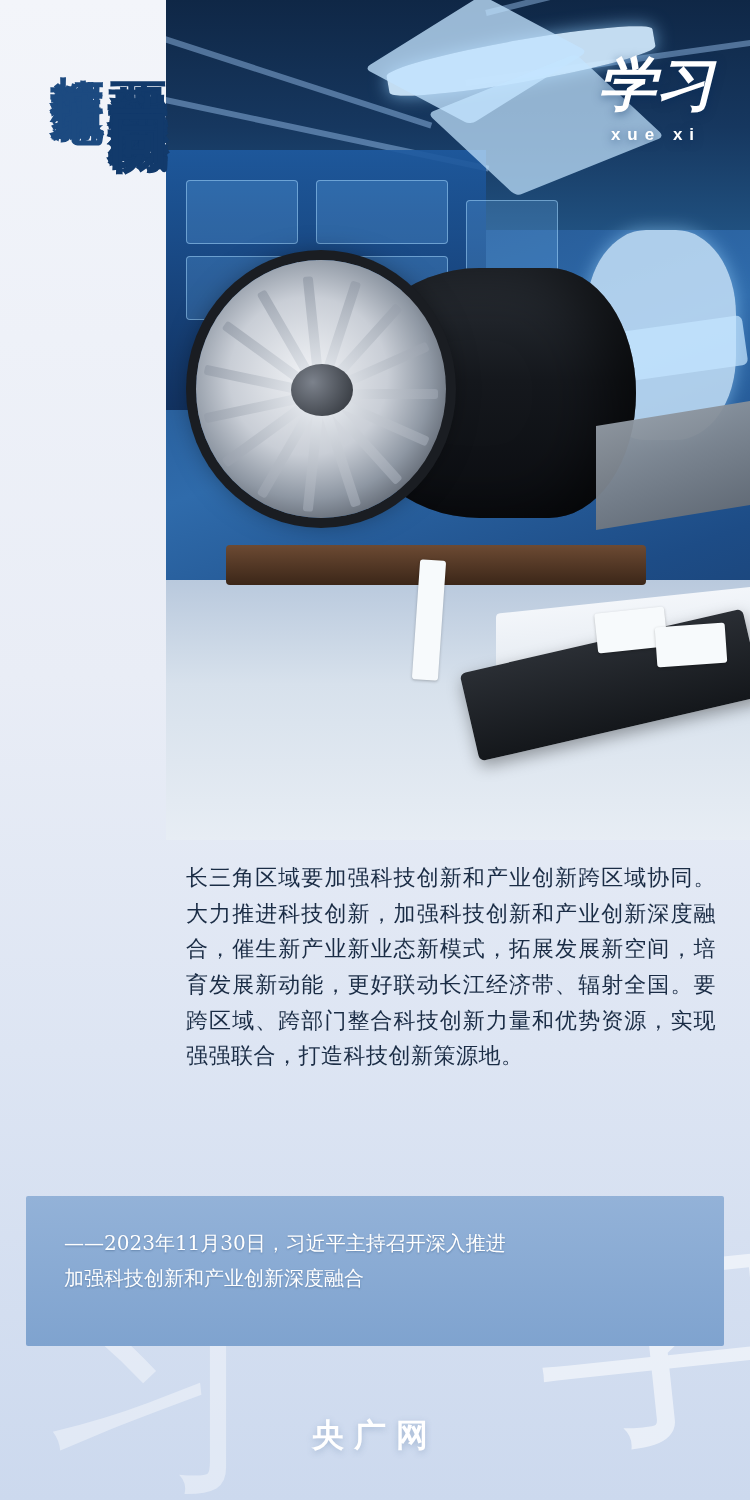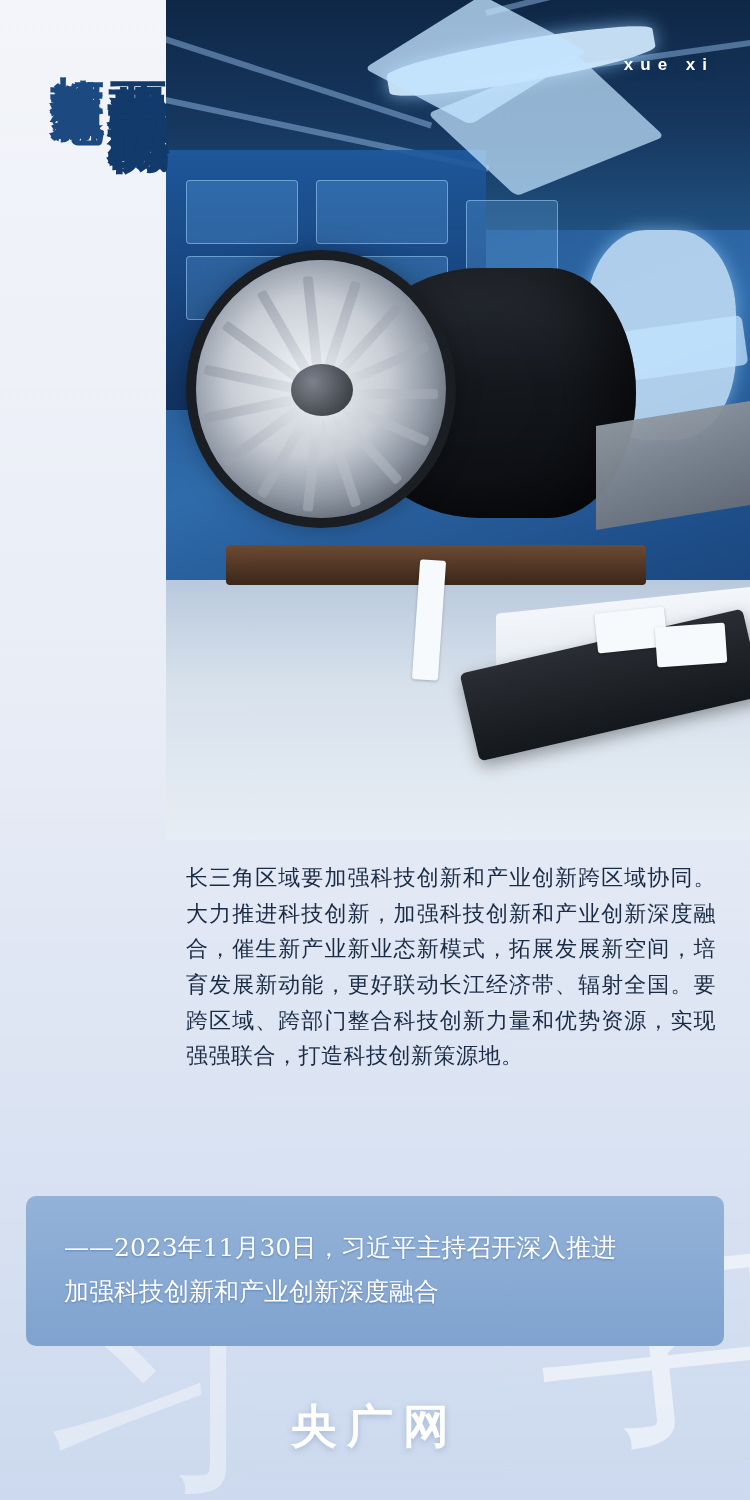--- a/index.html
+++ b/index.html
@@ -134,21 +134,21 @@
   .logo-main{
     font-family:"DejaVu Serif","Liberation Serif",serif;
     font-size:46px;font-weight:bold;letter-spacing:4px;line-height:1;
     display:flex;align-items:flex-end;gap:6px;
   }
   .logo-main .cursive{
     font-style:italic;font-size:58px;letter-spacing:0;
     font-family:"DejaVu Serif","Liberation Serif",serif;
   }
   .logo-pinyin{
-    margin-top:0;font-size:17px;letter-spacing:7px;font-weight:bold;
+    margin-top:12px;font-size:17px;letter-spacing:7px;font-weight:bold;
   }
 
   
   .headline{
     position:absolute;left:0;top:34px;
     width:170px;height:1110px;
     display:flex;flex-direction:row-reverse;
     justify-content:flex-start;
     gap:2px;
     padding-left:10px;
@@ -172,38 +172,38 @@
     font-family:"DejaVu Serif","Liberation Serif",serif;
     font-size:22px;line-height:1.62;color:#1a2c45;
     text-align:justify;
     letter-spacing:.5px;
   }
 
   
   .quote{
     position:absolute;left:26px;top:1196px;width:698px;height:150px;
     background:linear-gradient(180deg,#93b2d8,#7fa3cf);
-    border-radius:10px;
+    border-radius:2px;
     box-sizing:border-box;
     padding:30px 38px;
     color:#fff;
     font-family:"DejaVu Serif","Liberation Serif",serif;
-    font-size:25px;line-height:1.75;
+    font-size:20px;line-height:1.75;
     text-shadow:0 1px 2px rgba(30,60,100,.35);
   }
 
   
   .footer{
     position:absolute;left:0;bottom:42px;width:100%;
     text-align:center;
   }
   .footer-logo{
     display:inline-block;
     font-family:"DejaVu Serif","Liberation Serif",serif;
-    font-size:46px;font-weight:bold;letter-spacing:10px;
+    font-size:32px;font-weight:bold;letter-spacing:10px;
     color:#fff;
     text-shadow:0 2px 6px rgba(90,120,160,.35);
   }
 </style>
 </head>
 <body>
 
 <div class="poster">
 
   <div class="watermark">学</div>
@@ -258,20 +258,21 @@
 
     <div class="stand"></div>
     <div class="table-white"></div>
     <div class="wing-sample"></div>
     <div class="card-small" style="left:250px;top:560px;width:26px;height:120px;transform:rotate(4deg);"></div>
     <div class="card-small" style="left:430px;top:610px;width:70px;height:40px;transform:rotate(-6deg);"></div>
     <div class="card-small" style="left:490px;top:625px;width:70px;height:40px;transform:rotate(-4deg);"></div>
 
     <div class="logo">
       <div class="logo-main">
+        <span class="cursive">学习</span>
       </div>
       <div class="logo-pinyin">xue xi</div>
     </div>
   </div>
 
   <div class="headline">
     <div class="hl-col big">要加强科技创新和产业创新跨区域协同</div>
     <div class="hl-col small">打造科技创新策源地</div>
   </div>
 

